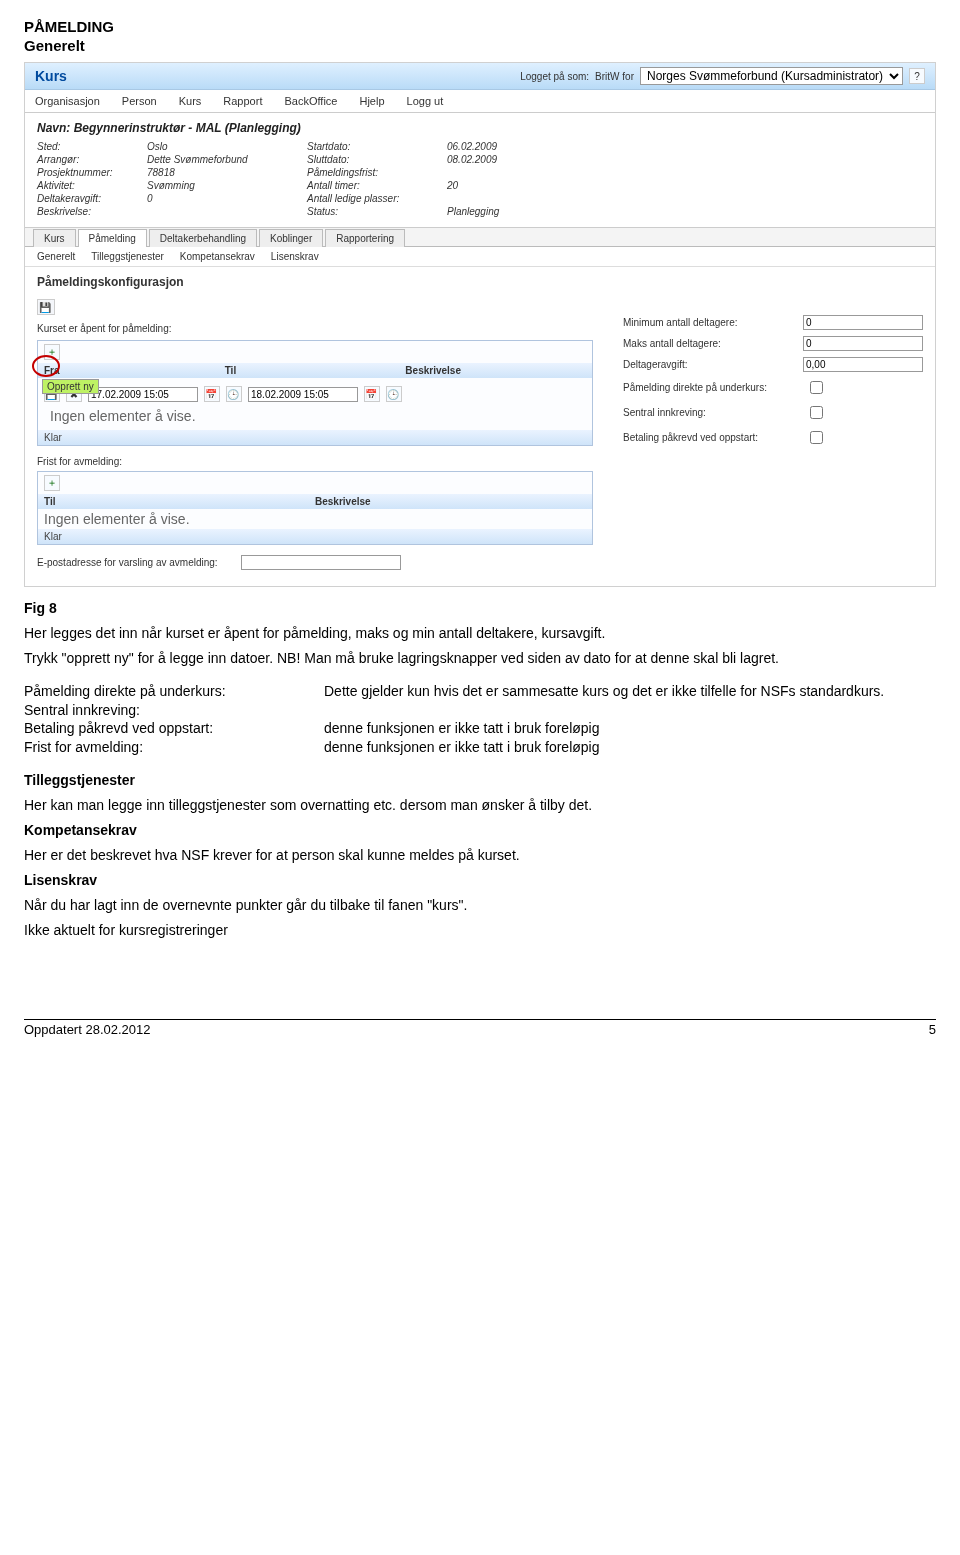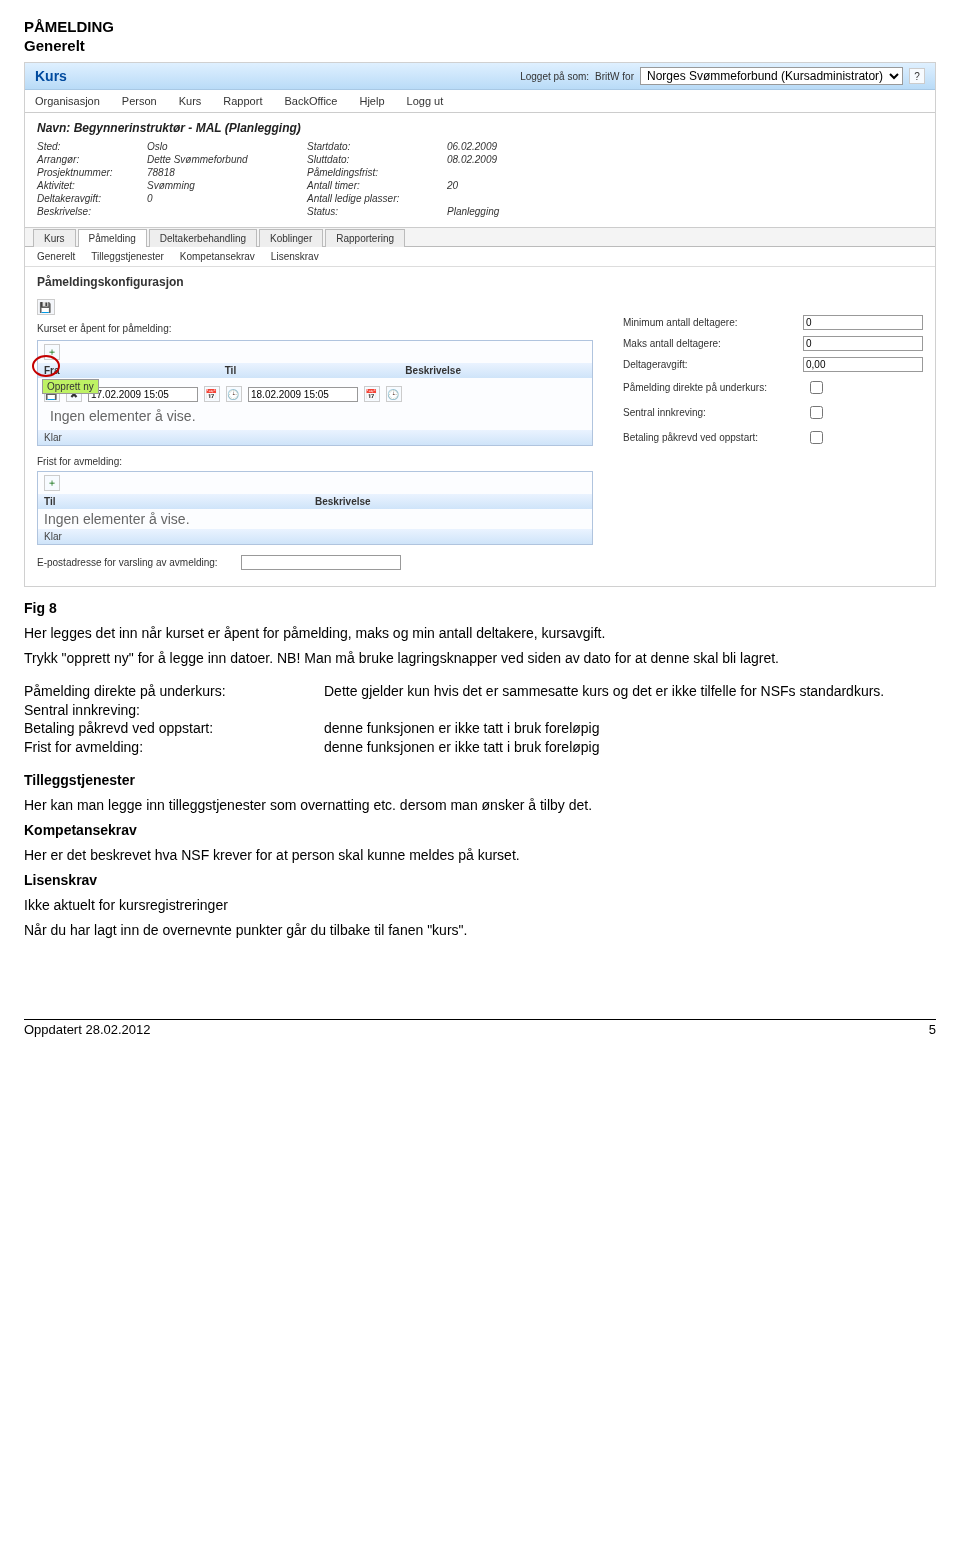--- a/index.html
+++ b/index.html
@@ -394,21 +394,21 @@
     </div>
   </div>
 
   <p class="section-head">Tilleggstjenester</p>
   <p>Her kan man legge inn tilleggstjenester som overnatting etc. dersom man ønsker å tilby det.</p>
 
   <p class="section-head">Kompetansekrav</p>
   <p>Her er det beskrevet hva NSF krever for at person skal kunne meldes på kurset.</p>
 
   <p class="section-head">Lisenskrav</p>
+  <p>Når du har lagt inn de overnevnte punkter går du tilbake til fanen "kurs".</p>
+
   <p>Ikke aktuelt for kursregistreringer</p>
-
-  <p>Når du har lagt inn de overnevnte punkter går du tilbake til fanen "kurs".</p>
 </div>
 
 <div class="footer-line">
   <span>Oppdatert 28.02.2012</span>
   <span>5</span>
 </div>
 
 </body></html>

